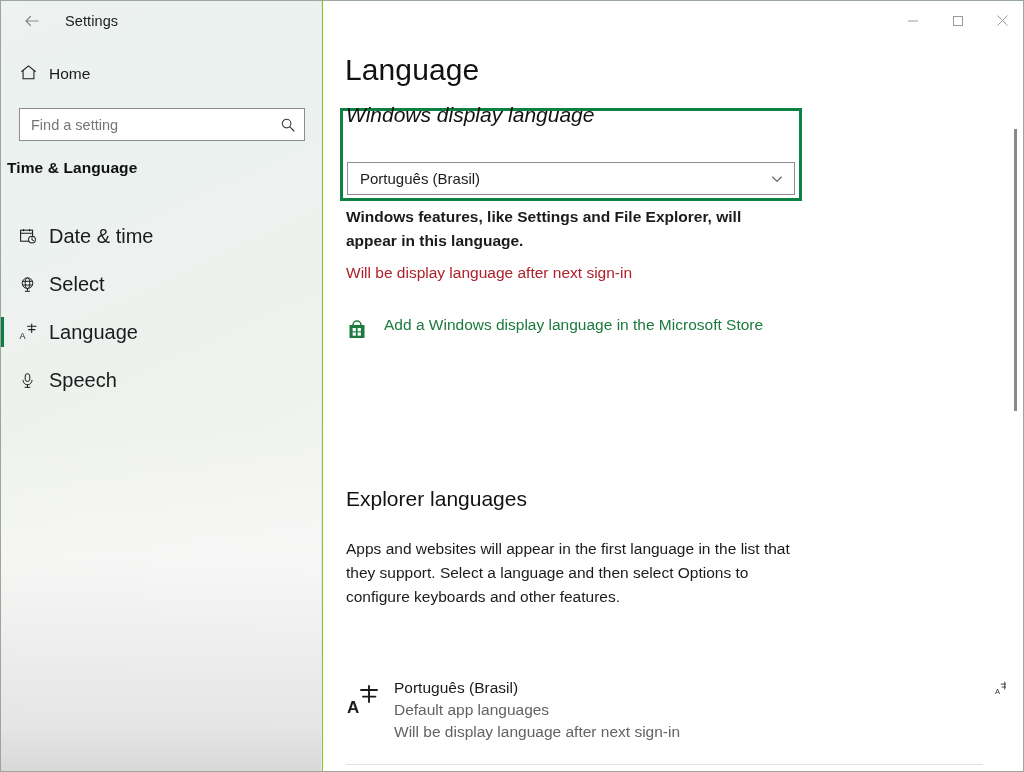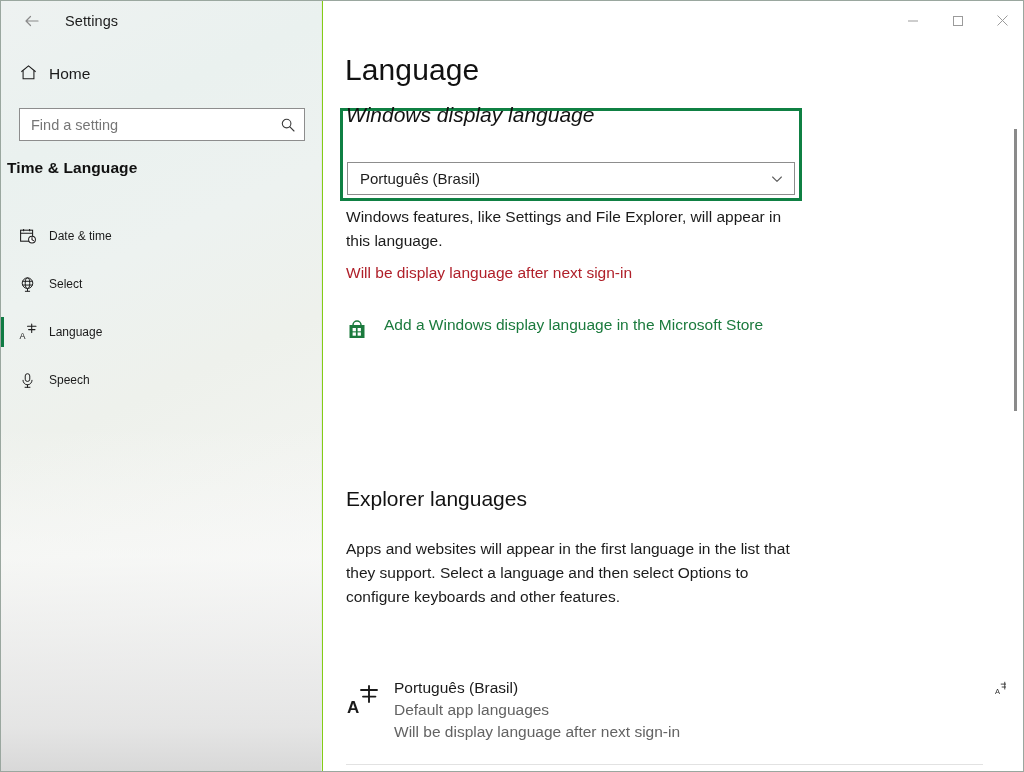--- a/index.html
+++ b/index.html
@@ -124,21 +124,21 @@
     background: #0f7b43;
     display: none;
   }
   .nav-item.selected .sel-bar { display: block; }
   .nav-item .nav-ico {
     width: 26px;
     display: flex; align-items: center; justify-content: flex-start;
     color: #1b1b1b;
   }
   .nav-item .nav-lbl {
-    font-size: 12px; color: #1b1b1b; margin-left: 4px;
+    font-size: 20px; color: #1b1b1b; margin-left: 4px;
   }
 
   
   #content {
     position: absolute; left: 322px; top: 0;
     width: 702px; height: 772px;
     background: #ffffff;
     overflow: hidden;
   }
   #page-title {
@@ -171,21 +171,21 @@
     flex: 1;
     font-size: 15px; color: #1c1c1c;
   }
   #lang-select-chevron { color: #5d5d5d; display: flex; align-items: center; }
 
   .body-text {
     position: absolute;
     font-size: 15.5px; color: #1b1b1b;
     line-height: 24px;
   }
-  #desc-1 { left: 23px; top: 204px; width: 440px; }
+  #desc-1 { left: 23px; top: 204px; width: 440px; font-weight: bold; }
   #warn-1 {
     position: absolute; left: 23px; top: 261px;
     font-size: 15.5px; color: #b0202a; line-height: 22px;
   }
 
   #store-link-row {
     position: absolute; left: 23px; top: 312px;
     width: 450px;
     display: flex; align-items: flex-start;
   }

